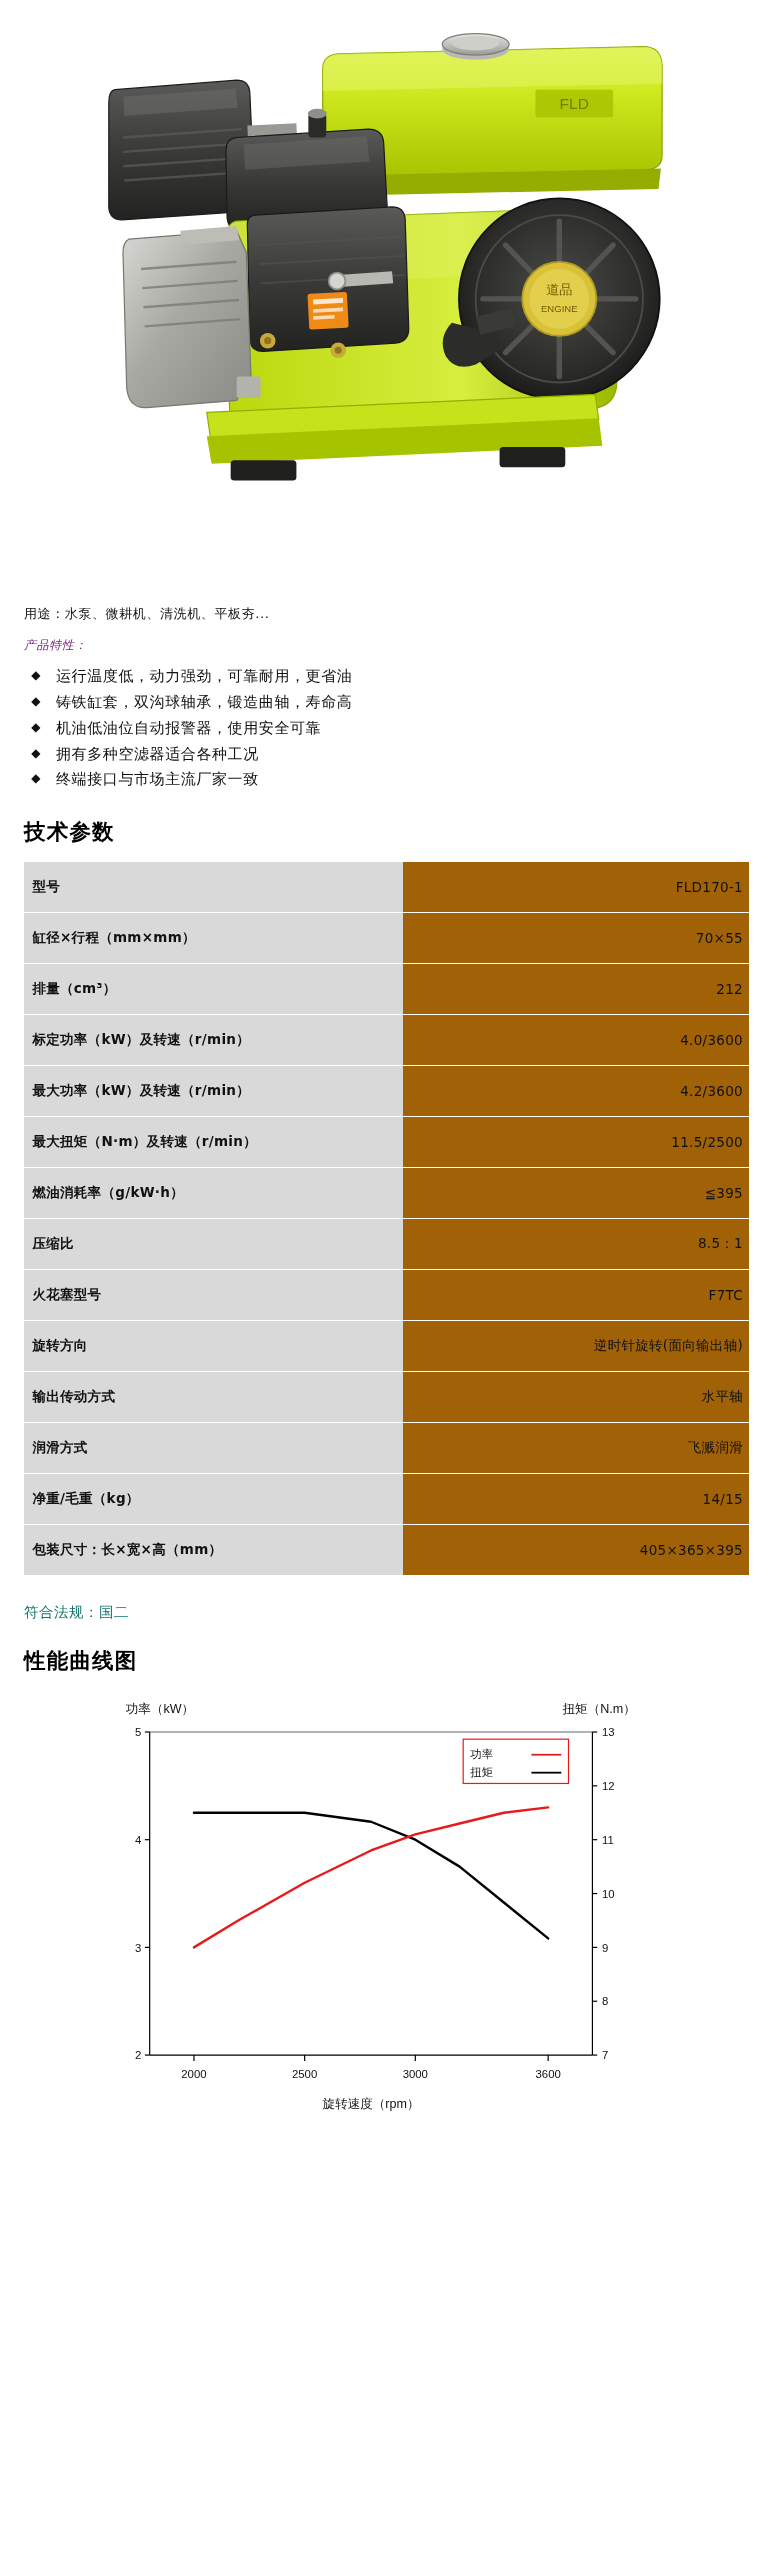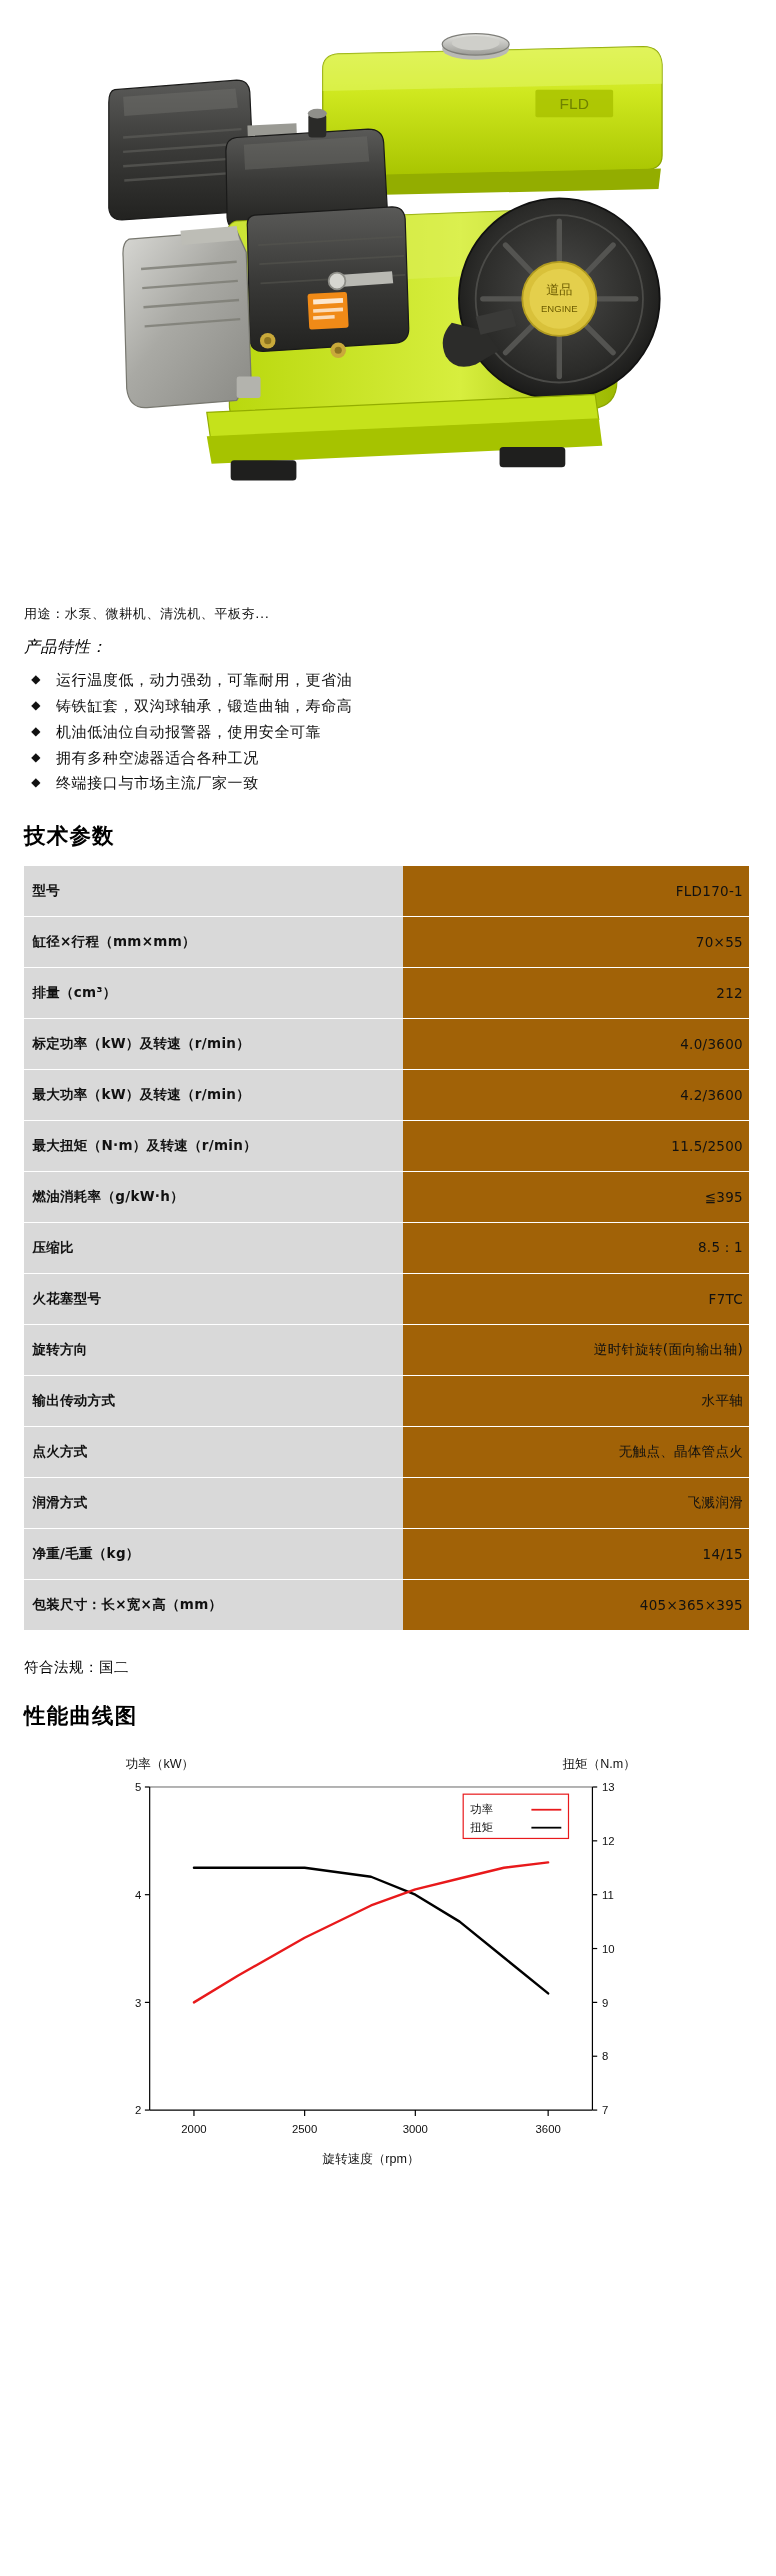--- a/index.html
+++ b/index.html
@@ -42,24 +42,24 @@
     font-family: "DejaVu Sans", sans-serif;
     font-size: 13px;
     line-height: 1.5;
     letter-spacing: 0.6px;
     margin: 0 0 13px 0;
     color: #111;
   }
   .features-title {
     font-family: "DejaVu Serif", serif;
     font-style: italic;
-    font-size: 16px;
+    font-size: 12px;
     margin: 0 0 10.8px 0;
     letter-spacing: 0.6px;
-    color: #000000;
+    color: #701a75;
   }
   ul.features {
     list-style: none;
     margin: 0 0 24px 0;
     padding: 0;
   }
   ul.features li {
     font-family: "DejaVu Sans", sans-serif;
     font-size: 15px;
     line-height: 1.72;
@@ -114,21 +114,21 @@
     background: #a16207;
     text-align: right;
     letter-spacing: 0.3px;
   }
 
   .regulation {
     font-family: "DejaVu Sans", sans-serif;
     font-size: 14.4px;
     margin: 27.5px 0 0 0;
     letter-spacing: 0.6px;
-    color: #000000;
+    color: #0f766e;
   }
 
   
   .chart-block {
     margin-top: 20.3px;
     position: relative;
   }
   .chart-svg-wrap {
     margin-left: 12px;
   }
@@ -337,24 +337,20 @@
         </tr>
         <tr>
           <td class="k">旋转方向</td>
           <td class="v">逆时针旋转(面向输出轴)</td>
         </tr>
         <tr>
           <td class="k">输出传动方式</td>
           <td class="v">水平轴</td>
         </tr>
         <tr>
-          <td class="k">点火方式</td>
-          <td class="v">无触点、晶体管点火</td>
-        </tr>
-        <tr>
           <td class="k">润滑方式</td>
           <td class="v">飞溅润滑</td>
         </tr>
         <tr>
           <td class="k">净重/毛重（kg）</td>
           <td class="v">14/15</td>
         </tr>
         <tr>
           <td class="k">包装尺寸：长×宽×高（mm）</td>
           <td class="v">405×365×395</td>

